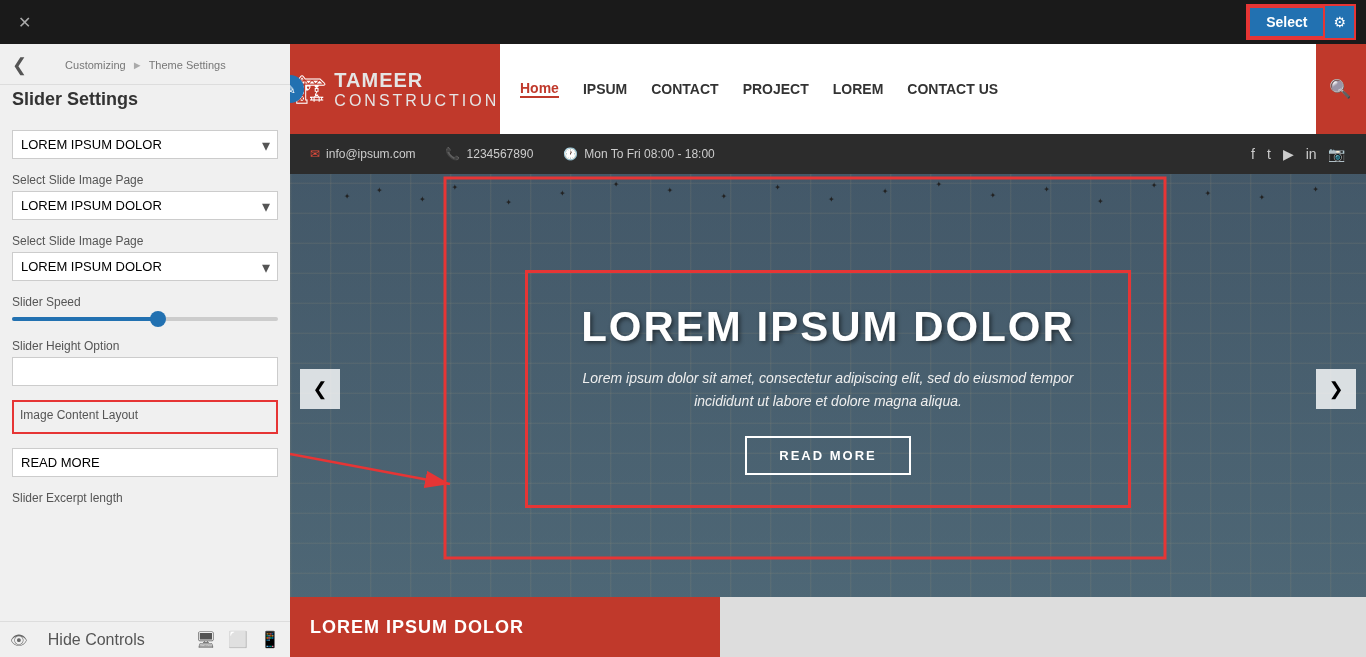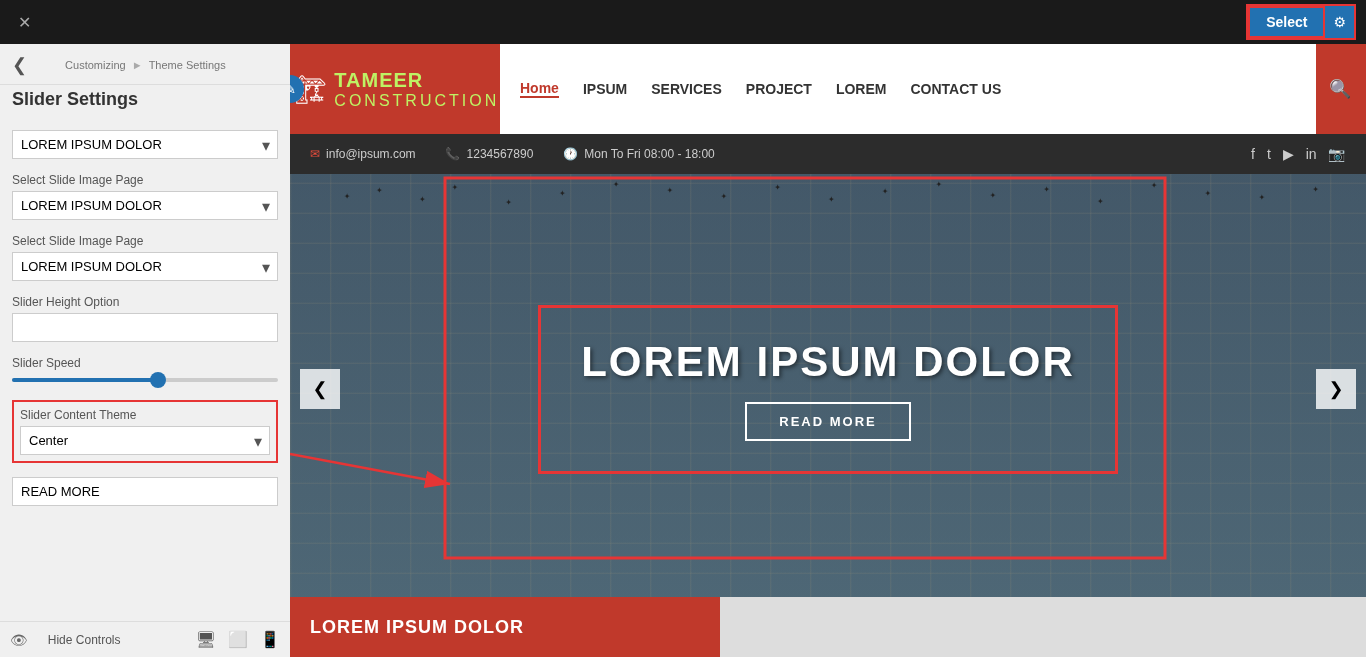--- a/index.html
+++ b/index.html
@@ -164,21 +164,21 @@
       height: 36px;
       background: #f0f0f0;
       border-top: 1px solid #ddd;
       display: flex;
       align-items: center;
       padding: 0 10px;
       gap: 20px;
       flex-shrink: 0;
     }
     .hide-controls-text {
-      font-size: 12px;
+      font-size: 16px;
       color: #555;
       display: flex;
       align-items: center;
       gap: 4px;
     }
     .eye-icon { font-size: 14px; color: #666; }
     .device-icons { display: flex; gap: 12px; margin-left: auto; }
     .device-icon { font-size: 16px; color: #555; cursor: pointer; }
 
     
@@ -218,21 +218,21 @@
     }
     .site-logo-inner {
       display: flex;
       align-items: center;
       gap: 8px;
     }
     .logo-icon {
       font-size: 28px;
       color: #fff;
     }
-    .logo-text-wrap { color: #bef264; }
+    .logo-text-wrap { color: #e5e5e5; }
     .logo-title {
       font-size: 20px;
       font-weight: bold;
       letter-spacing: 1px;
     }
     .logo-sub {
       font-size: 16px;
       letter-spacing: 3px;
     }
     .customize-circle {
@@ -482,49 +482,45 @@
       <div class="form-group">
         <label class="form-label">Select Slide Image Page</label>
         <div class="select-wrapper">
           <select class="form-select">
             <option>LOREM IPSUM DOLOR</option>
           </select>
         </div>
       </div>
 
       <div class="form-group">
-        <label class="form-label">Slider Height Option</label>
-        <input class="form-input" type="text" value="" style="">
-      </div>
-
-      <div class="form-group">
         <label class="form-label">Slider Speed</label>
         <div class="slider-track-wrap">
           <div class="slider-track">
             <div class="slider-fill"></div>
             <div class="slider-thumb"></div>
           </div>
         </div>
       </div>
 
+      <div class="form-group">
+        <label class="form-label">Slider Height Option</label>
+        <input class="form-input" type="text" value="" style="">
+      </div>
+
       <div class="form-group slider-content-layout-box">
-        <label class="form-label">Slider Content Theme</label>
-        <div class="select-wrapper">
-          <select class="form-select">
-            <option>Center</option>
-            <option>Left</option>
-            <option>Right</option>
-          </select>
-        </div>
+        <label class="form-label">Image Content Layout</label>
       </div>
 
       <div class="form-group">
         <input class="form-input" type="text" value="READ MORE" style="">
       </div>
 
+      <div class="form-group">
+        <label class="form-label">Slider Excerpt length</label>
+      </div>
 
     </div>
 
     <div class="hide-controls-bar">
       <span class="eye-icon">👁</span>
       <span class="hide-controls-text">Hide Controls</span>
       <div class="device-icons">
         <span class="device-icon">🖥</span>
         <span class="device-icon">⬜</span>
         <span class="device-icon">📱</span>
@@ -543,21 +539,21 @@
             <div class="logo-icon">🏗</div>
             <div class="logo-text-wrap">
               <div class="logo-title">TAMEER</div>
               <div class="logo-sub">CONSTRUCTION</div>
             </div>
           </div>
         </div>
         <nav class="nav-menu">
           <a class="nav-item active">Home</a>
           <a class="nav-item">IPSUM</a>
-          <a class="nav-item">SERVICES</a>
+          <a class="nav-item">CONTACT</a>
           <a class="nav-item">PROJECT</a>
           <a class="nav-item">LOREM</a>
           <a class="nav-item">CONTACT US</a>
         </nav>
         <div class="nav-search">🔍</div>
       </div>
 
       <div class="contact-bar">
         <div class="contact-item">
           <span class="contact-icon">✉</span>
@@ -604,20 +600,21 @@
           <span class="bird" style="left:75%;top:38%">✦</span>
           <span class="bird" style="left:80%;top:12%">✦</span>
           <span class="bird" style="left:85%;top:25%">✦</span>
           <span class="bird" style="left:90%;top:32%">✦</span>
           <span class="bird" style="left:95%;top:18%">✦</span>
         </div>
 
         <div class="hero-content">
           <div class="hero-box">
             <div class="hero-title">LOREM IPSUM DOLOR</div>
+            <div class="hero-desc">Lorem ipsum dolor sit amet, consectetur adipiscing elit, sed do eiusmod tempor incididunt ut labore et dolore magna aliqua.</div>
             <button class="hero-btn">READ MORE</button>
           </div>
         </div>
 
         <button class="slider-arrow slider-arrow-left">❮</button>
         <button class="slider-arrow slider-arrow-right">❯</button>
 
         <svg class="svg-overlay" viewBox="0 0 1076 430" preserveAspectRatio="none">
 
           <rect x="155" y="4" width="720" height="380" fill="none" stroke="#e63535" stroke-width="3"></rect>

